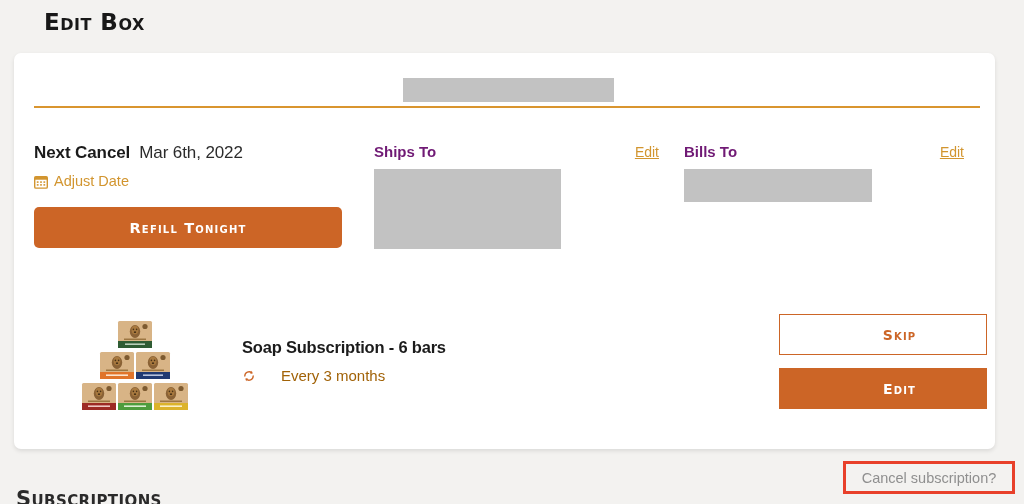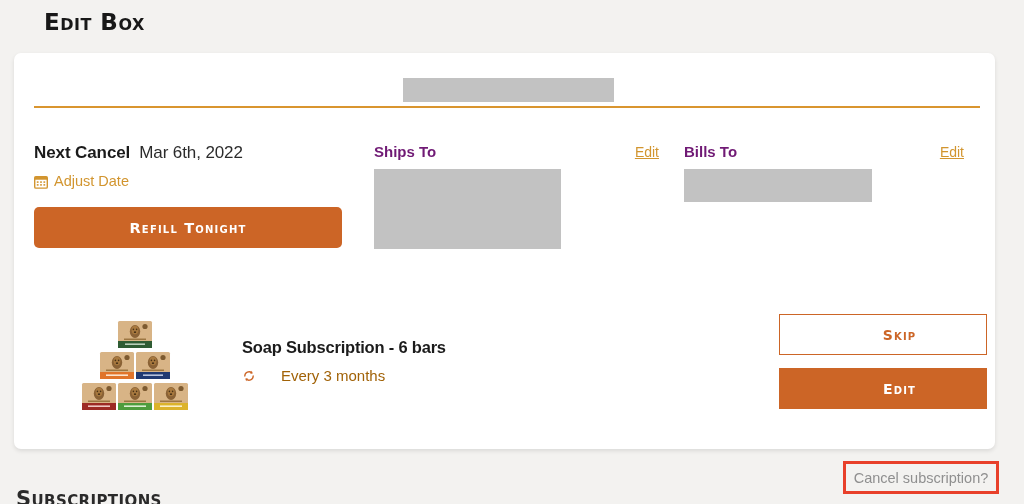--- a/index.html
+++ b/index.html
@@ -228,21 +228,21 @@
     background: #cc6526;
     color: #ffffff;
     border: none;
   }
 
   
   .cancel-wrap {
     position: absolute;
     left: 843px;
     top: 461px;
-    width: 156px;
+    width: 172px;
     height: 33px;
     border: 3px solid #e8402a;
     box-sizing: border-box;
     display: flex;
     align-items: center;
     justify-content: center;
   }
   .cancel-link {
     font-size: 14.5px;
     color: #8f8f8f;

